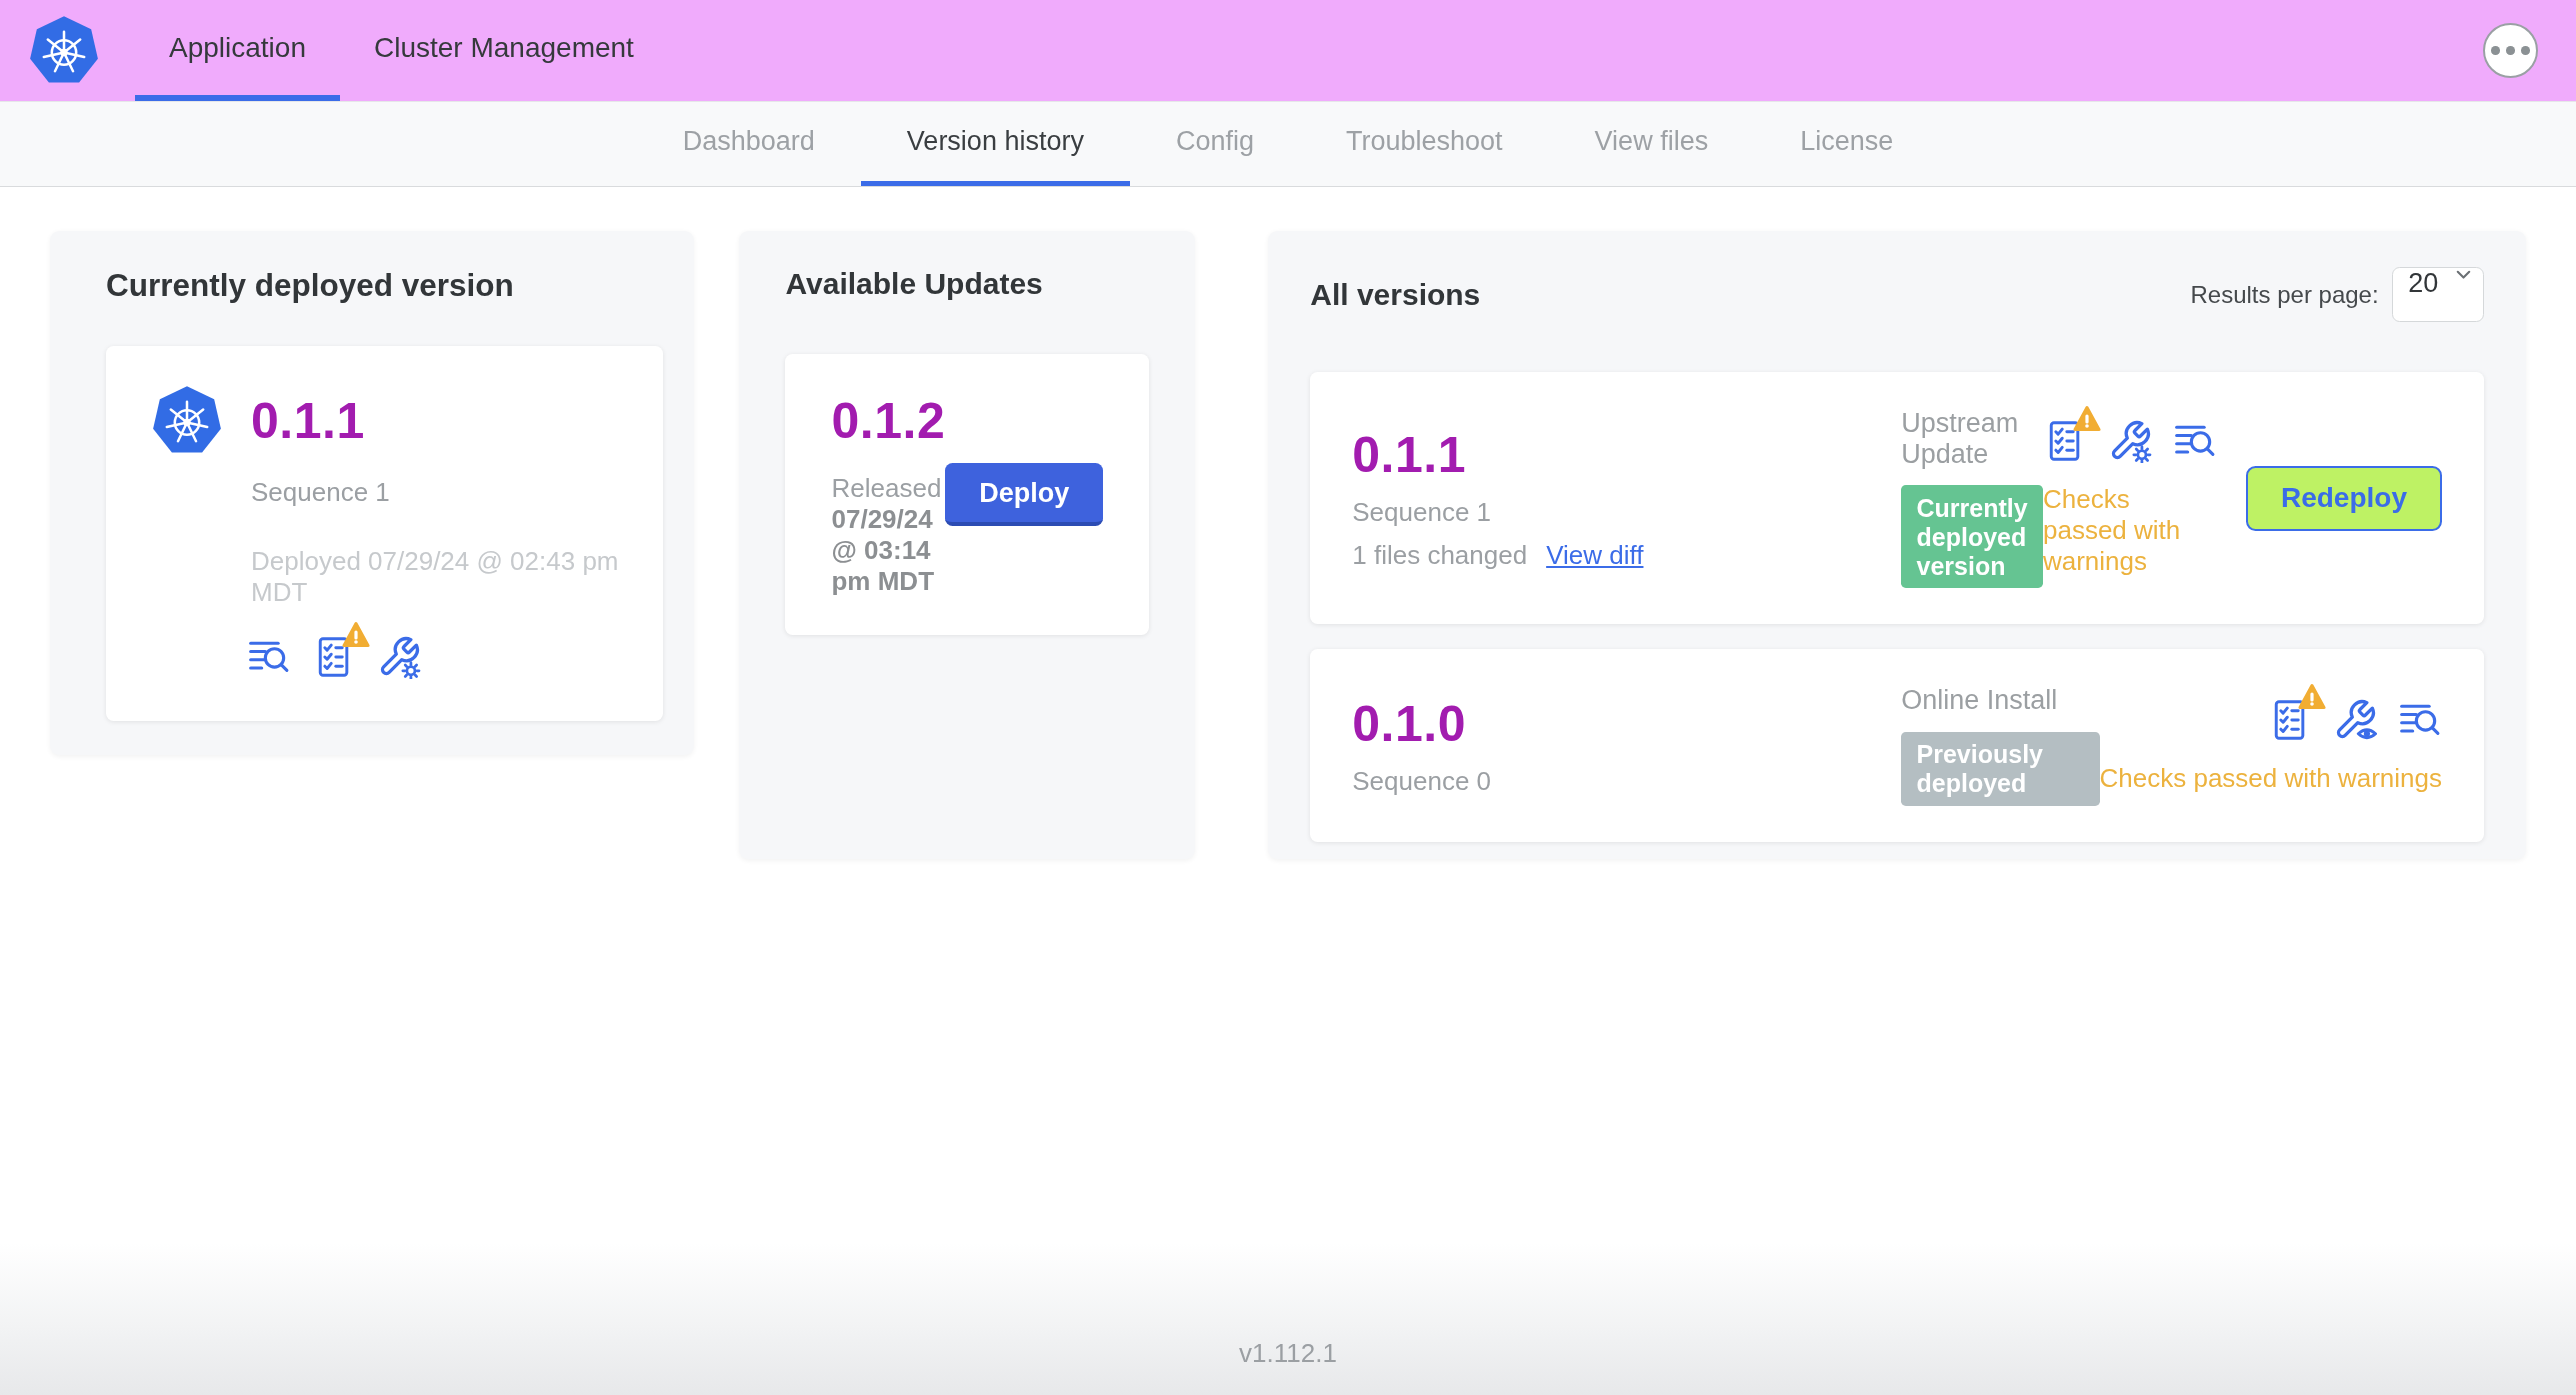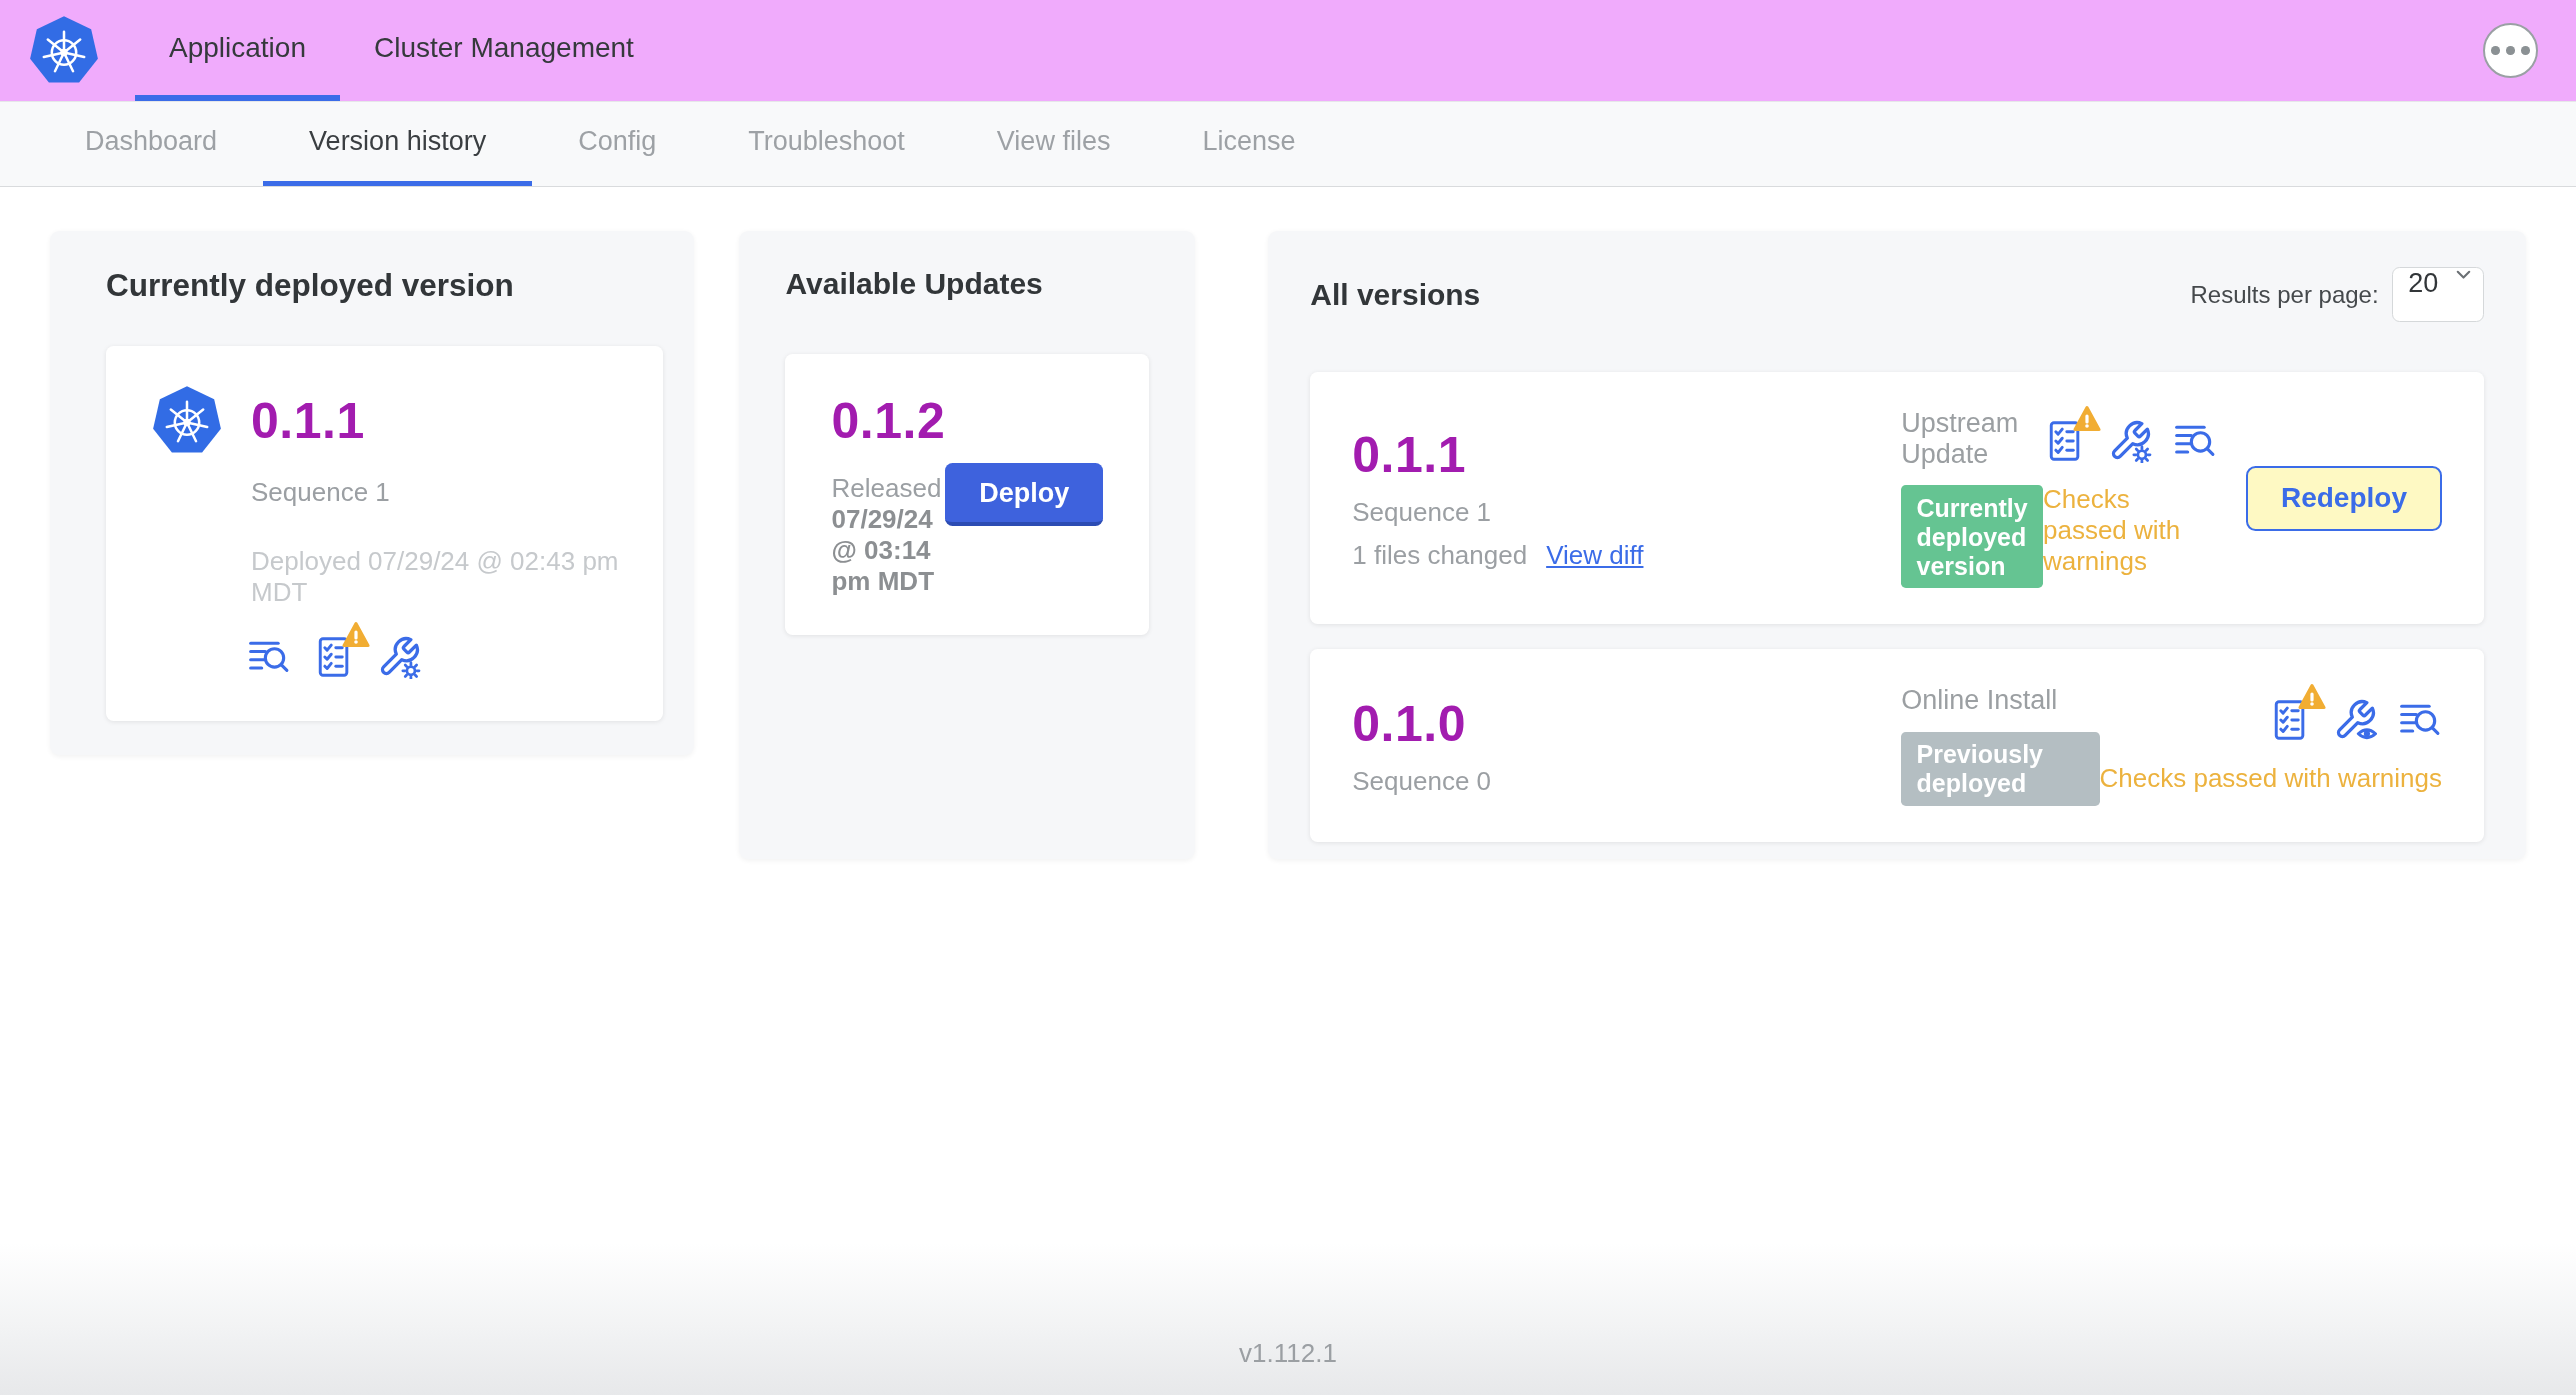--- a/index.html
+++ b/index.html
@@ -26,21 +26,21 @@
   .menu-button {
     width:55px; height:55px; border-radius:50%; border:2.9px solid #9aa0a4;
     display:flex; align-items:center; justify-content:center; gap:6.7px;
     align-self:center; margin-right:38px; cursor:pointer; background:#fff;
   }
   .menu-button i { width:8.6px; height:8.6px; border-radius:50%; background:#8b9194; }
 
   
   .subnav {
     height:85px; background:#f8f9fa; border-bottom:1.9px solid #d9dbdd;
-    display:flex; align-items:stretch; flex-shrink:0;padding-left:39px;
+    display:flex; justify-content:center; align-items:stretch; flex-shrink:0;
   }
   .sub-tab {
     display:flex; align-items:center; padding:0 46px; font-size:27px;
     color:#9da1a5; cursor:pointer; border-bottom:5.7px solid transparent; text-decoration:none;
   }
   .sub-tab.active { color:#3a3e41; font-weight:500; border-bottom-color:#3b6ce8; }
 
   
   .main { flex:1; display:flex; align-items:flex-start; gap:45px; padding:44px 50px 0 50px; background:#fff; }
   .card {
@@ -101,21 +101,21 @@
     display:inline-block; margin-top:15.3px; padding:8.6px 15.3px 7.6px 15.3px; border-radius:4.8px;
     color:#fff; font-size:25px; font-weight:700;
   }
   .badge.green { background:#65c492; }
   .badge.gray  { background:#b4bec2; }
   .vr-right { margin-left:auto; display:flex; align-items:center; gap:29px; }
   .icon-col { display:flex; flex-direction:column; align-items:flex-end; }
   .icon-row { display:flex; align-items:center; gap:21px; }
   .status-warn { margin-top:21px; font-size:26px; color:#ecb23e; }
   .redeploy-btn {
-    background:#fef9c3; border:2.9px solid #3b6ce8; border-radius:9.5px; color:#3b6ce8;
+    background:#bef264; border:2.9px solid #3b6ce8; border-radius:9.5px; color:#3b6ce8;
     font-size:28px; font-weight:700; padding:14.3px 33px; cursor:pointer;
     font-family:"Liberation Sans", sans-serif;
   }
 
   
   .icon-btn { display:inline-flex; cursor:pointer; position:relative; background:none; border:none; padding:0; }
   .icon-static { display:inline-flex; position:relative; }
   .warn-overlay { position:absolute; top:-14.3px; right:-14.3px; }
 
   

